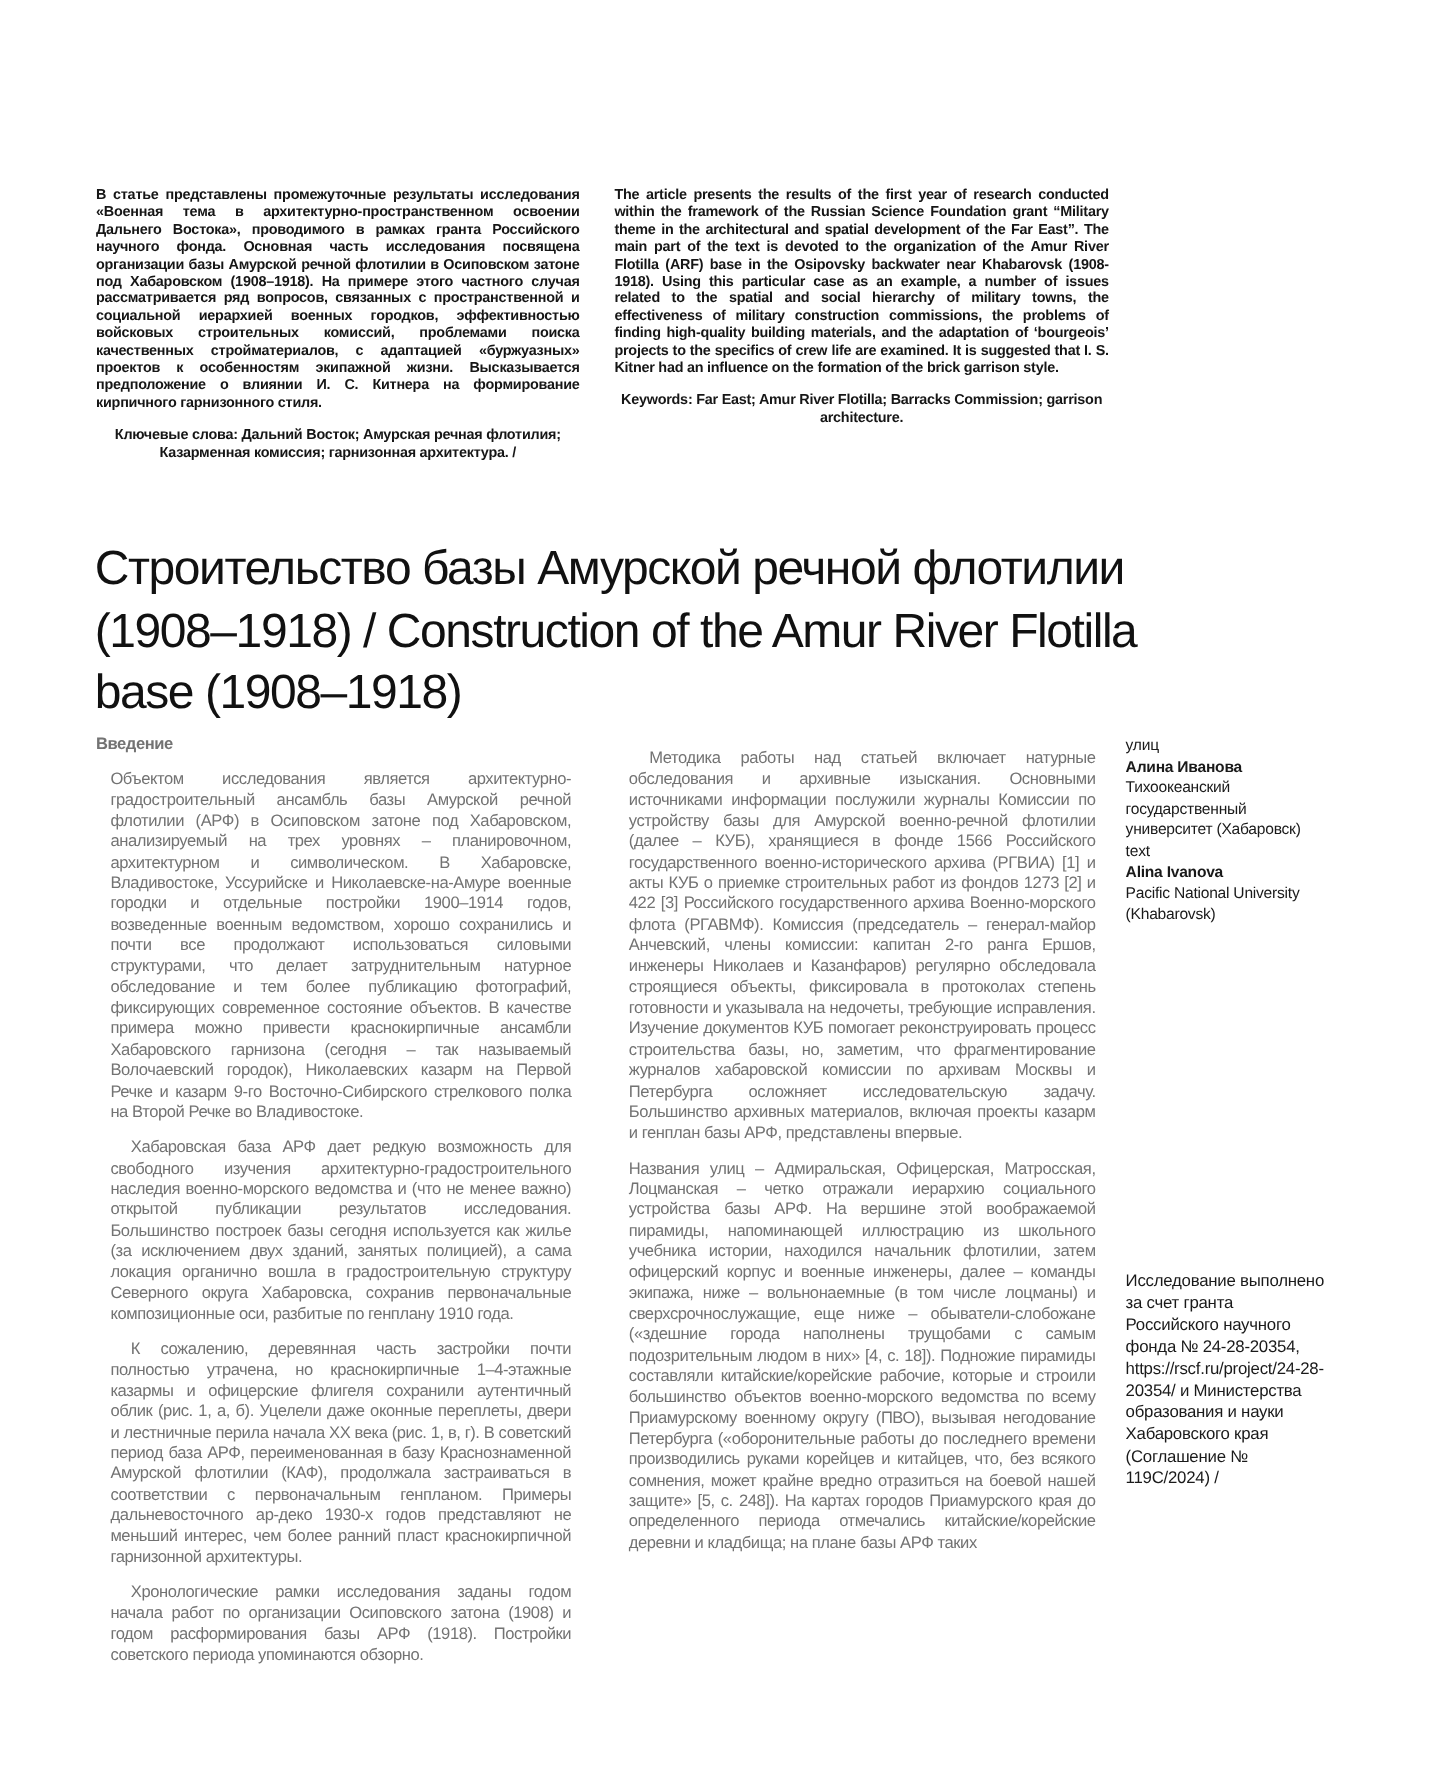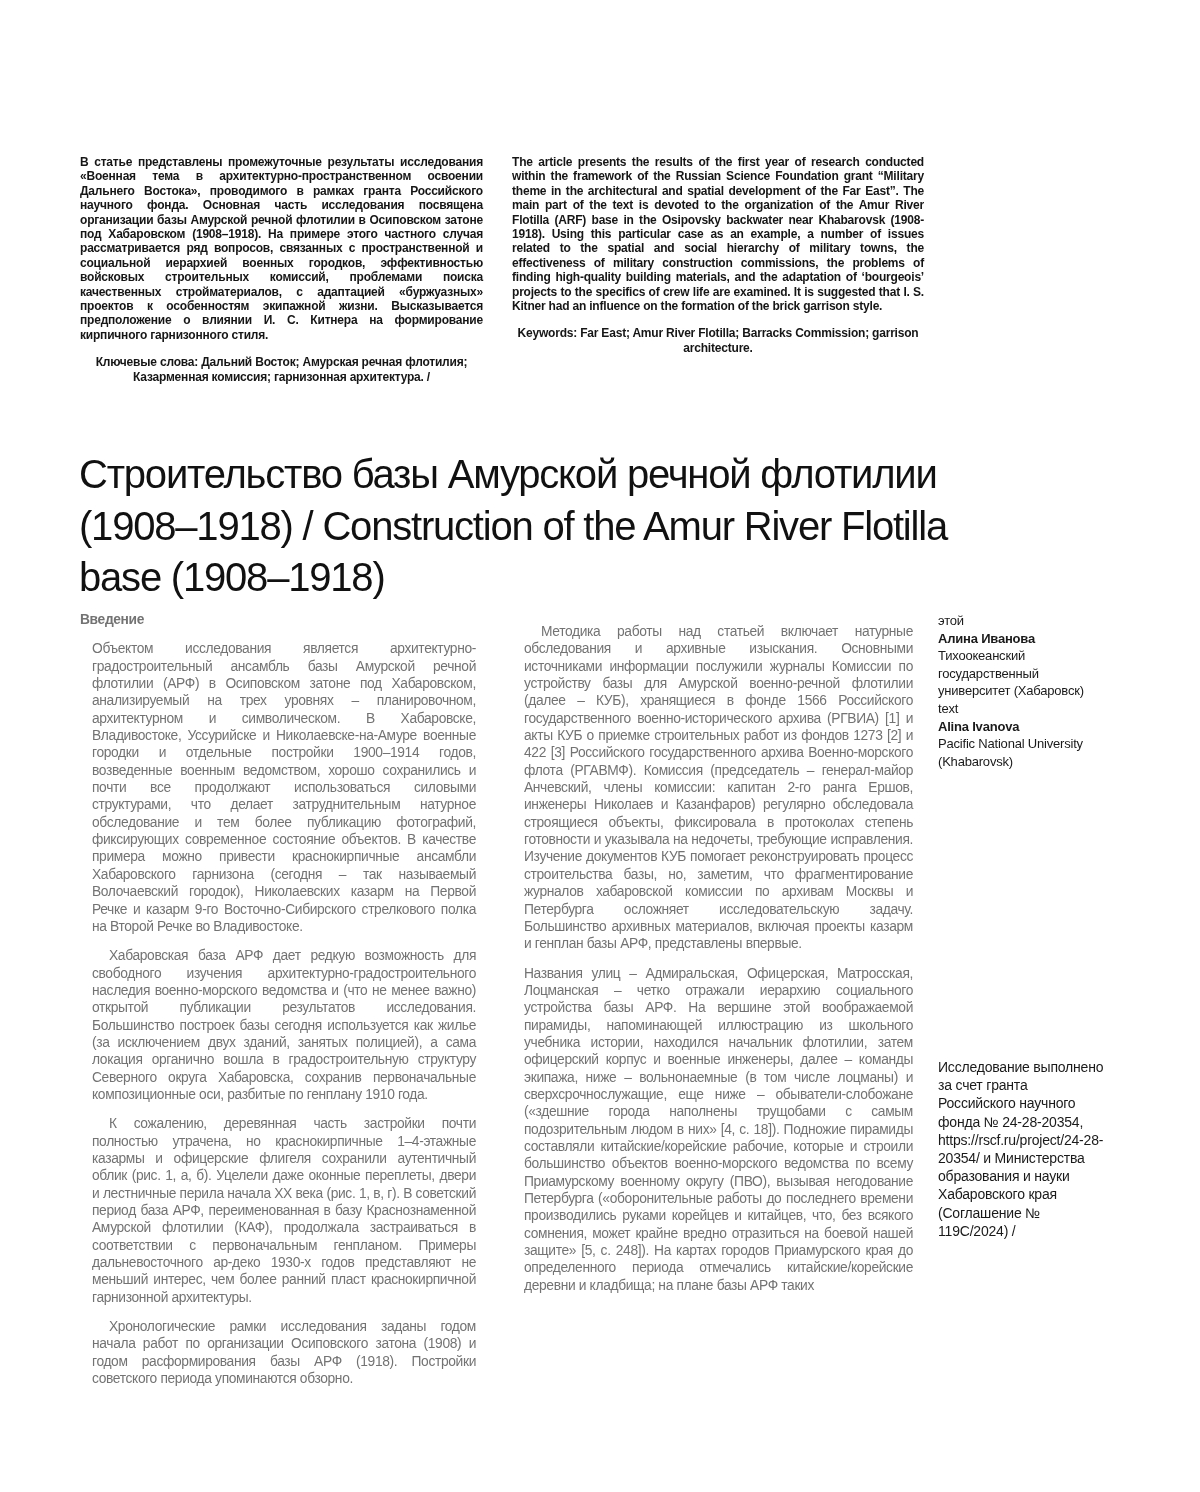--- a/index.html
+++ b/index.html
@@ -120,21 +120,21 @@
     <p class="ind">К сожалению, деревянная часть застройки почти полностью утрачена, но краснокирпичные 1–4-этажные казармы и офицерские флигеля сохранили аутентичный облик (рис. 1, а, б). Уцелели даже оконные переплеты, двери и лестничные перила начала XX века (рис. 1, в, г). В советский период база АРФ, переименованная в базу Краснознаменной Амурской флотилии (КАФ), продолжала застраиваться в соответствии с первоначальным генпланом. Примеры дальневосточного ар-деко 1930-х годов представляют не меньший интерес, чем более ранний пласт краснокирпичной гарнизонной архитектуры.</p>
     <p class="ind">Хронологические рамки исследования заданы годом начала работ по организации Осиповского затона (1908) и годом расформирования базы АРФ (1918). Постройки советского периода упоминаются обзорно.</p>
   </div>
 
   <div class="bodycol" id="col-mid">
     <p class="ind">Методика работы над статьей включает натурные обследования и архивные изыскания. Основными источниками информации послужили журналы Комиссии по устройству базы для Амурской военно-речной флотилии (далее – КУБ), хранящиеся в фонде 1566 Российского государственного военно-исторического архива (РГВИА) [1] и акты КУБ о приемке строительных работ из фондов 1273 [2] и 422 [3] Российского государственного архива Военно-морского флота (РГАВМФ). Комиссия (председатель – генерал-майор Анчевский, члены комиссии: капитан 2-го ранга Ершов, инженеры Николаев и Казанфаров) регулярно обследовала строящиеся объекты, фиксировала в протоколах степень готовности и указывала на недочеты, требующие исправления. Изучение документов КУБ помогает реконструировать процесс строительства базы, но, заметим, что фрагментирование журналов хабаровской комиссии по архивам Москвы и Петербурга осложняет исследовательскую задачу. Большинство архивных материалов, включая проекты казарм и генплан базы АРФ, представлены впервые.</p>
     <p>Названия улиц – Адмиральская, Офицерская, Матросская, Лоцманская – четко отражали иерархию социального устройства базы АРФ. На вершине этой воображаемой пирамиды, напоминающей иллюстрацию из школьного учебника истории, находился начальник флотилии, затем офицерский корпус и военные инженеры, далее – команды экипажа, ниже – вольнонаемные (в том числе лоцманы) и сверхсрочнослужащие, еще ниже – обыватели-слобожане («здешние города наполнены трущобами с самым подозрительным людом в них» [4, с. 18]). Подножие пирамиды составляли китайские/корейские рабочие, которые и строили большинство объектов военно-морского ведомства по всему Приамурскому военному округу (ПВО), вызывая негодование Петербурга («оборонительные работы до последнего времени производились руками корейцев и китайцев, что, без всякого сомнения, может крайне вредно отразиться на боевой нашей защите» [5, с. 248]). На картах городов Приамурского края до определенного периода отмечались китайские/корейские деревни и кладбища; на плане базы АРФ таких</p>
   </div>
 
   <div id="col-meta">
-    <div>этой</div>
+    <div>улиц</div>
     <div class="bold">Алина Иванова</div>
     <div>Тихоокеанский государственный университет (Хабаровск)</div>
     <div>text</div>
     <div class="bold">Alina Ivanova</div>
     <div>Pacific National University (Khabarovsk)</div>
   </div>
 
   <div id="funding">
     <p>Исследование выполнено за счет гранта Российского научного фонда № 24-28-20354, https://rscf.ru/project/24-28-20354/ и Министерства образования и науки Хабаровского края (Соглашение № 119C/2024) /</p>
   </div>

